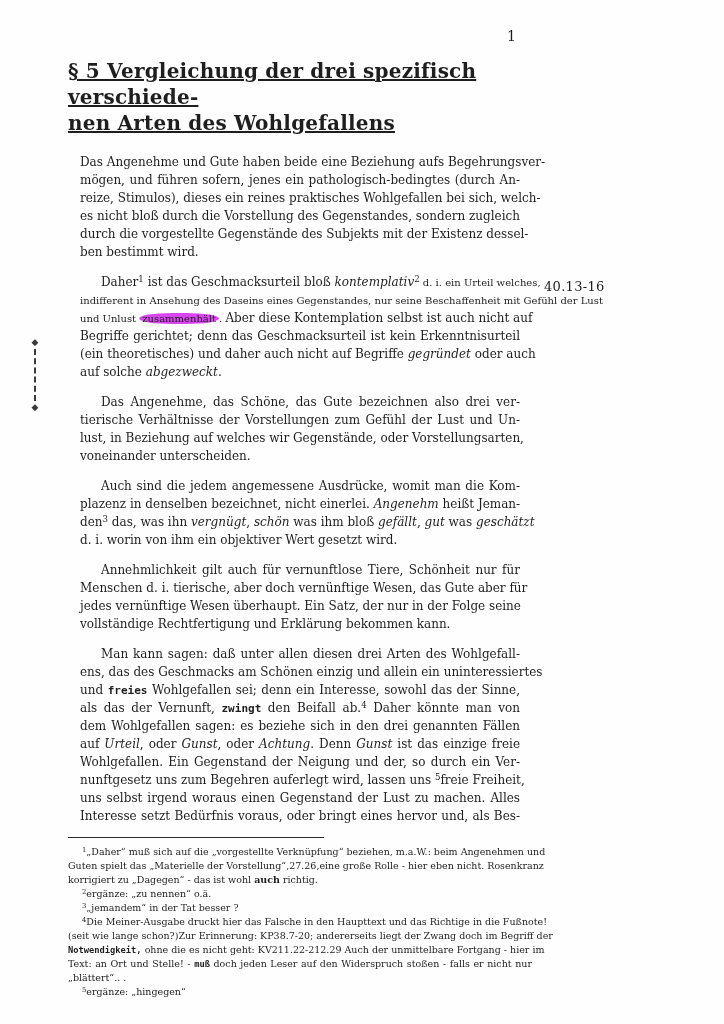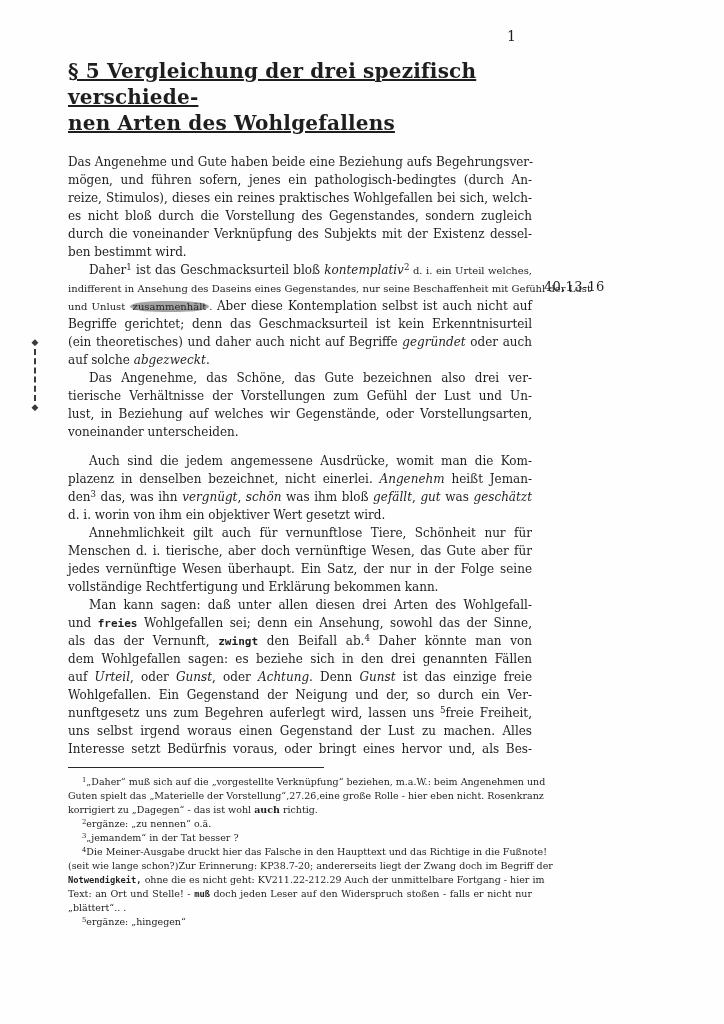--- a/index.html
+++ b/index.html
@@ -4,34 +4,34 @@
 <style>
   html,body{margin:0;padding:0;background:#ffffff;}
   .page{
     position:relative;width:724px;height:1024px;background:#fefefe;
     font-family:"DejaVu Serif", serif;color:#1e1e1e;overflow:hidden;
   }
   .pagenum{position:absolute;top:28px;left:507px;font-size:14px;}
   .content{position:absolute;left:68px;top:58px;width:464px;}
   .heading{font-weight:bold;font-size:20px;line-height:26px;letter-spacing:.2px;text-decoration:underline;}
   .bodytext{margin-top:17px;font-size:12px;line-height:18px;}
-  .para{margin:0;}
+  .para{margin:12px;}
   .para.gap{margin-top:11px;}
   .line{
     text-align:justify;text-align-last:justify;white-space:nowrap;
     height:18px;overflow:visible;
   }
   .line.lastline{text-align-last:left;}
   .para.indent .line:first-child{text-indent:21px;}
   .i{font-style:italic;}
   .b{font-weight:bold;}
   .sup{font-size:0.72em;position:relative;top:-0.45em;}
   .small{font-size:10px;}
   .mono{font-family:"DejaVu Sans Mono", monospace;font-weight:bold;font-size:0.92em;}
-  .hl{background:#a3a3a3;border-radius:45% / 55%;padding:0 3px;}
+  .hl{background:#d946ef;border-radius:45% / 55%;padding:0 3px;}
   .fnrule{border:none;border-top:1px solid #2a2a2a;width:256px;margin:9px 0 7px 0;}
   .footnotes{font-size:9.5px;line-height:14px;}
   .fn .line{height:14px;}
   .fn .line:first-child{text-indent:14px;}
   .margin-note{position:absolute;left:544px;top:279px;font-size:13px;letter-spacing:.3px;}
   .margin-mark{
     position:absolute;left:29px;top:338px;height:74px;width:12px;
     display:flex;flex-direction:column;align-items:center;color:#3a3a3a;
   }
   .margin-mark .diamond{font-size:9px;line-height:9px;}
@@ -57,21 +57,21 @@
       <div>§ 5 Vergleichung der drei spezifisch verschiede-</div>
       <div>nen Arten des Wohlgefallens</div>
     </div>
 
     <div class="bodytext">
         <div class="para">
           <div class="line"><span>Das Angenehme und Gute haben beide eine Beziehung aufs Begehrungsver-</span></div>
           <div class="line"><span>mögen, und führen sofern, jenes ein pathologisch-bedingtes (durch An-</span></div>
           <div class="line"><span>reize, Stimulos), dieses ein reines praktisches Wohlgefallen bei sich, welch-</span></div>
           <div class="line"><span>es nicht bloß durch die Vorstellung des Gegenstandes, sondern zugleich</span></div>
-          <div class="line"><span>durch die voneinander Verknüpfung des Subjekts mit der Existenz dessel-</span></div>
+          <div class="line"><span>durch die vorgestellte Gegenstände des Subjekts mit der Existenz dessel-</span></div>
           <div class="line lastline"><span>ben bestimmt wird.</span></div>
         </div>
         <div class="para indent">
           <div class="line"><span>Daher</span><span class="sup">1</span><span> ist das Geschmacksurteil bloß </span><span class="i">kontemplativ</span><span class="sup">2</span><span class="small"> d. i. ein Urteil welches,</span></div>
           <div class="line"><span class="small">indifferent in Ansehung des Daseins eines Gegenstandes, nur seine Beschaffenheit mit Gefühl der Lust</span></div>
           <div class="line"><span class="small">und Unlust </span><span class="small hl">zusammenhält</span><span class="small">. </span><span>Aber diese Kontemplation selbst ist auch nicht auf</span></div>
           <div class="line"><span>Begriffe gerichtet; denn das Geschmacksurteil ist kein Erkenntnisurteil</span></div>
           <div class="line"><span>(ein theoretisches) und daher auch nicht auf Begriffe </span><span class="i">gegründet</span><span> oder auch</span></div>
           <div class="line lastline"><span>auf solche </span><span class="i">abgezweckt</span><span>.</span></div>
         </div>
@@ -88,21 +88,22 @@
           <div class="line lastline"><span>d. i. worin von ihm ein objektiver Wert gesetzt wird.</span></div>
         </div>
         <div class="para indent">
           <div class="line"><span>Annehmlichkeit gilt auch für vernunftlose Tiere, Schönheit nur für</span></div>
           <div class="line"><span>Menschen d. i. tierische, aber doch vernünftige Wesen, das Gute aber für</span></div>
           <div class="line"><span>jedes vernünftige Wesen überhaupt. Ein Satz, der nur in der Folge seine</span></div>
           <div class="line lastline"><span>vollständige Rechtfertigung und Erklärung bekommen kann.</span></div>
         </div>
         <div class="para indent">
           <div class="line"><span>Man kann sagen: daß unter allen diesen drei Arten des Wohlgefall-</span></div>
-          <div class="line"><span>und </span><span class="mono">freies</span><span> Wohlgefallen sei; denn ein Ansehung, sowohl das der Sinne,</span></div>
+          <div class="line"><span>ens, das des Geschmacks am Schönen einzig und allein ein uninteressiertes</span></div>
+          <div class="line"><span>und </span><span class="mono">freies</span><span> Wohlgefallen sei; denn ein Interesse, sowohl das der Sinne,</span></div>
           <div class="line"><span>als das der Vernunft, </span><span class="mono">zwingt</span><span> den Beifall ab.</span><span class="sup">4</span><span> Daher könnte man von</span></div>
           <div class="line"><span>dem Wohlgefallen sagen: es beziehe sich in den drei genannten Fällen</span></div>
           <div class="line"><span>auf </span><span class="i">Urteil</span><span>, oder </span><span class="i">Gunst</span><span>, oder </span><span class="i">Achtung</span><span>. Denn </span><span class="i">Gunst</span><span> ist das einzige freie</span></div>
           <div class="line"><span>Wohlgefallen. Ein Gegenstand der Neigung und der, so durch ein Ver-</span></div>
           <div class="line"><span>nunftgesetz uns zum Begehren auferlegt wird, lassen uns </span><span class="sup">5</span><span>freie Freiheit,</span></div>
           <div class="line"><span>uns selbst irgend woraus einen Gegenstand der Lust zu machen. Alles</span></div>
           <div class="line"><span>Interesse setzt Bedürfnis voraus, oder bringt eines hervor und, als Bes-</span></div>
         </div>
       </div>
 

